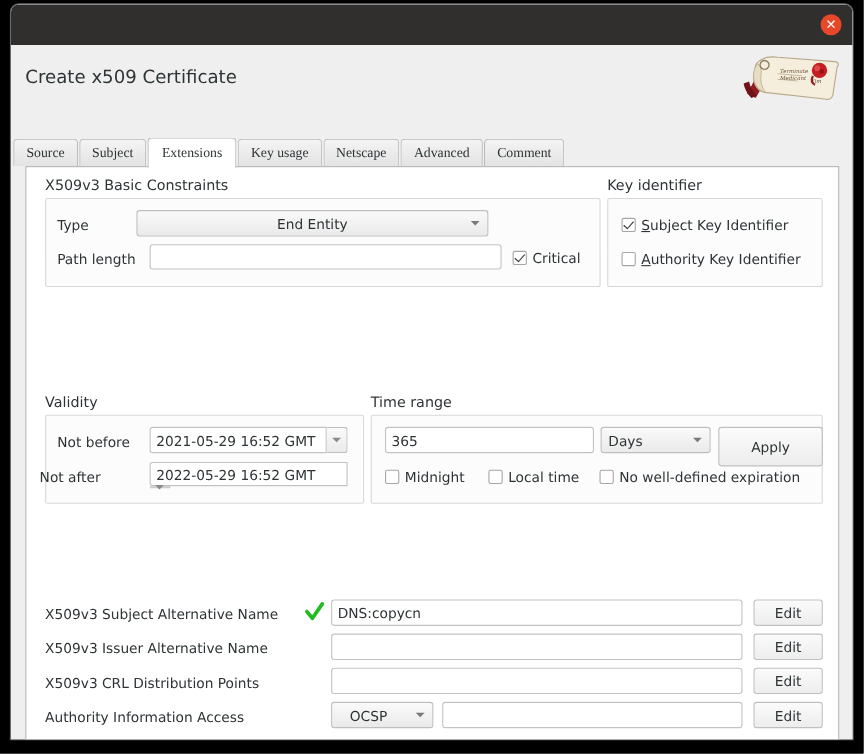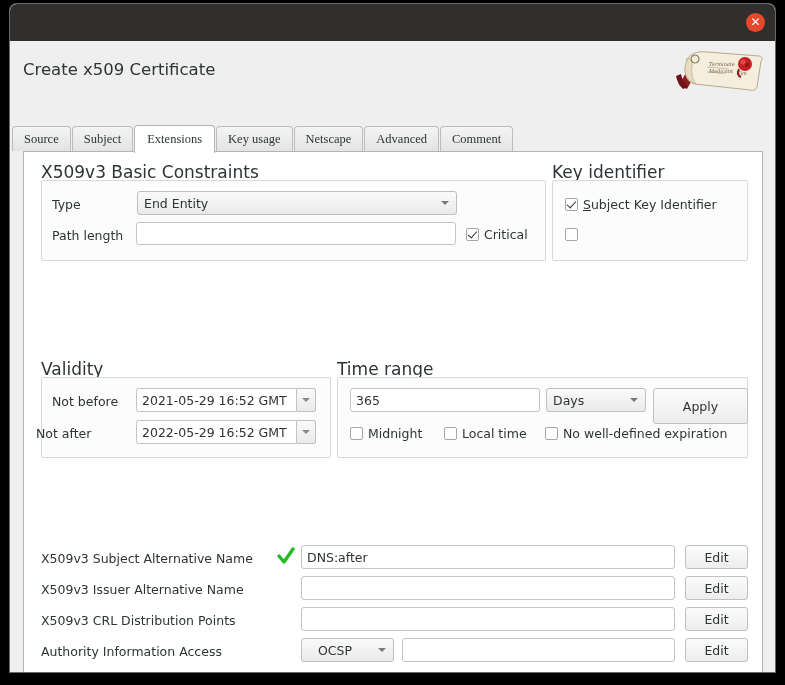--- a/index.html
+++ b/index.html
@@ -112,21 +112,21 @@
     left: 13px; top: 110px;
     width: 740px; height: 522px;
     background: #ffffff;
     border: 1px solid #b4b4b4;
     z-index: 2;
   }
 
   
   .group-title {
     position: absolute;
-    font-size: 17px;
+    font-size: 13px;
     color: #2e3436;
   }
   .groupbox {
     position: absolute;
     border: 1px solid #d8d8d8;
     background: #fcfcfc;
     border-radius: 2px;
   }
 
   .field-label {
@@ -322,21 +322,21 @@
       <div class="tab">Advanced</div>
       <div class="tab">Comment</div>
     </div>
 
     <div id="tabpanel">
 
       <div class="group-title" style="left:17px; top:10px;">X509v3 Basic Constraints</div>
       <div class="groupbox" style="left:17px; top:28px; width:505px; height:81px;"></div>
 
       <div class="field-label" style="left:28px; top:45px;">Type</div>
-      <div class="combo" style="left:113px; top:39px; width:320px; height:24px;">
+      <div class="combo" style="left:100px; top:39px; width:320px; height:24px;justify-content:center;">
         <span>End Entity</span>
         <span class="caret"></span>
       </div>
 
       <div class="field-label" style="left:28px; top:76px;">Path length</div>
       <div class="textinput" style="left:112px; top:70px; width:320px; height:23px;"></div>
 
       <div class="checkrow" style="left:442px; top:75px;">
         <span class="cbox checked"></span>
         <span>Critical</span>
@@ -344,33 +344,34 @@
 
       <div class="group-title" style="left:528px; top:10px;">Key identifier</div>
       <div class="groupbox" style="left:528px; top:28px; width:196px; height:81px;"></div>
 
       <div class="checkrow" style="left:541px; top:45px;">
         <span class="cbox checked"></span>
         <span><span class="mnemonic">S</span>ubject Key Identifier</span>
       </div>
       <div class="checkrow" style="left:541px; top:76px;">
         <span class="cbox"></span>
+        <span><span class="mnemonic">A</span>uthority Key Identifier</span>
       </div>
 
       <div class="group-title" style="left:17px; top:207px;">Validity</div>
       <div class="groupbox" style="left:17px; top:225px; width:290px; height:81px;"></div>
 
       <div class="field-label" style="left:28px; top:242px;">Not before</div>
       <div class="datecombo" style="left:112px; top:236px; width:180px;">
         <div class="dtext">2021-05-29 16:52 GMT</div>
         <div class="dbtn"></div>
       </div>
 
       <div class="field-label" style="left:12px; top:274px;">Not after</div>
-      <div class="datecombo" style="left:112px; top:268px; width:180px;">
+      <div class="datecombo" style="left:112px; top:268px; width:180px;flex-direction:column;">
         <div class="dtext">2022-05-29 16:52 GMT</div>
         <div class="dbtn"></div>
       </div>
 
       <div class="group-title" style="left:313px; top:207px;">Time range</div>
       <div class="groupbox" style="left:313px; top:225px; width:411px; height:81px;"></div>
 
       <div class="textinput" style="left:326px; top:236px; width:190px; height:24px;">365</div>
       <div class="combo" style="left:522px; top:236px; width:100px; height:24px;">
         <span>Days</span>
@@ -388,21 +389,21 @@
       </div>
       <div class="checkrow" style="left:521px; top:274px;">
         <span class="cbox"></span>
         <span>No well-defined expiration</span>
       </div>
 
       <div class="field-label" style="left:17px; top:399px;">X509v3 Subject Alternative Name</div>
       <svg style="position:absolute;left:252px;top:394px;width:20px;height:20px;" viewBox="0 0 20 20">
         <path d="M3 10 L8 16 L17 3" stroke="#22bb22" stroke-width="3.4" fill="none" stroke-linecap="round" stroke-linejoin="round"></path>
       </svg>
-      <div class="textinput" style="left:277px; top:393px; width:374px; height:24px;">DNS:after</div>
+      <div class="textinput" style="left:277px; top:393px; width:374px; height:24px;">DNS:copycn</div>
       <div class="btn" style="left:661px; top:393px; width:63px; height:24px;">Edit</div>
 
       <div class="field-label" style="left:17px; top:430px;">X509v3 Issuer Alternative Name</div>
       <div class="textinput" style="left:277px; top:424px; width:374px; height:24px;"></div>
       <div class="btn" style="left:661px; top:424px; width:63px; height:24px;">Edit</div>
 
       <div class="field-label" style="left:17px; top:461px;">X509v3 CRL Distribution Points</div>
       <div class="textinput" style="left:277px; top:455px; width:374px; height:24px;"></div>
       <div class="btn" style="left:661px; top:455px; width:63px; height:24px;">Edit</div>
 

